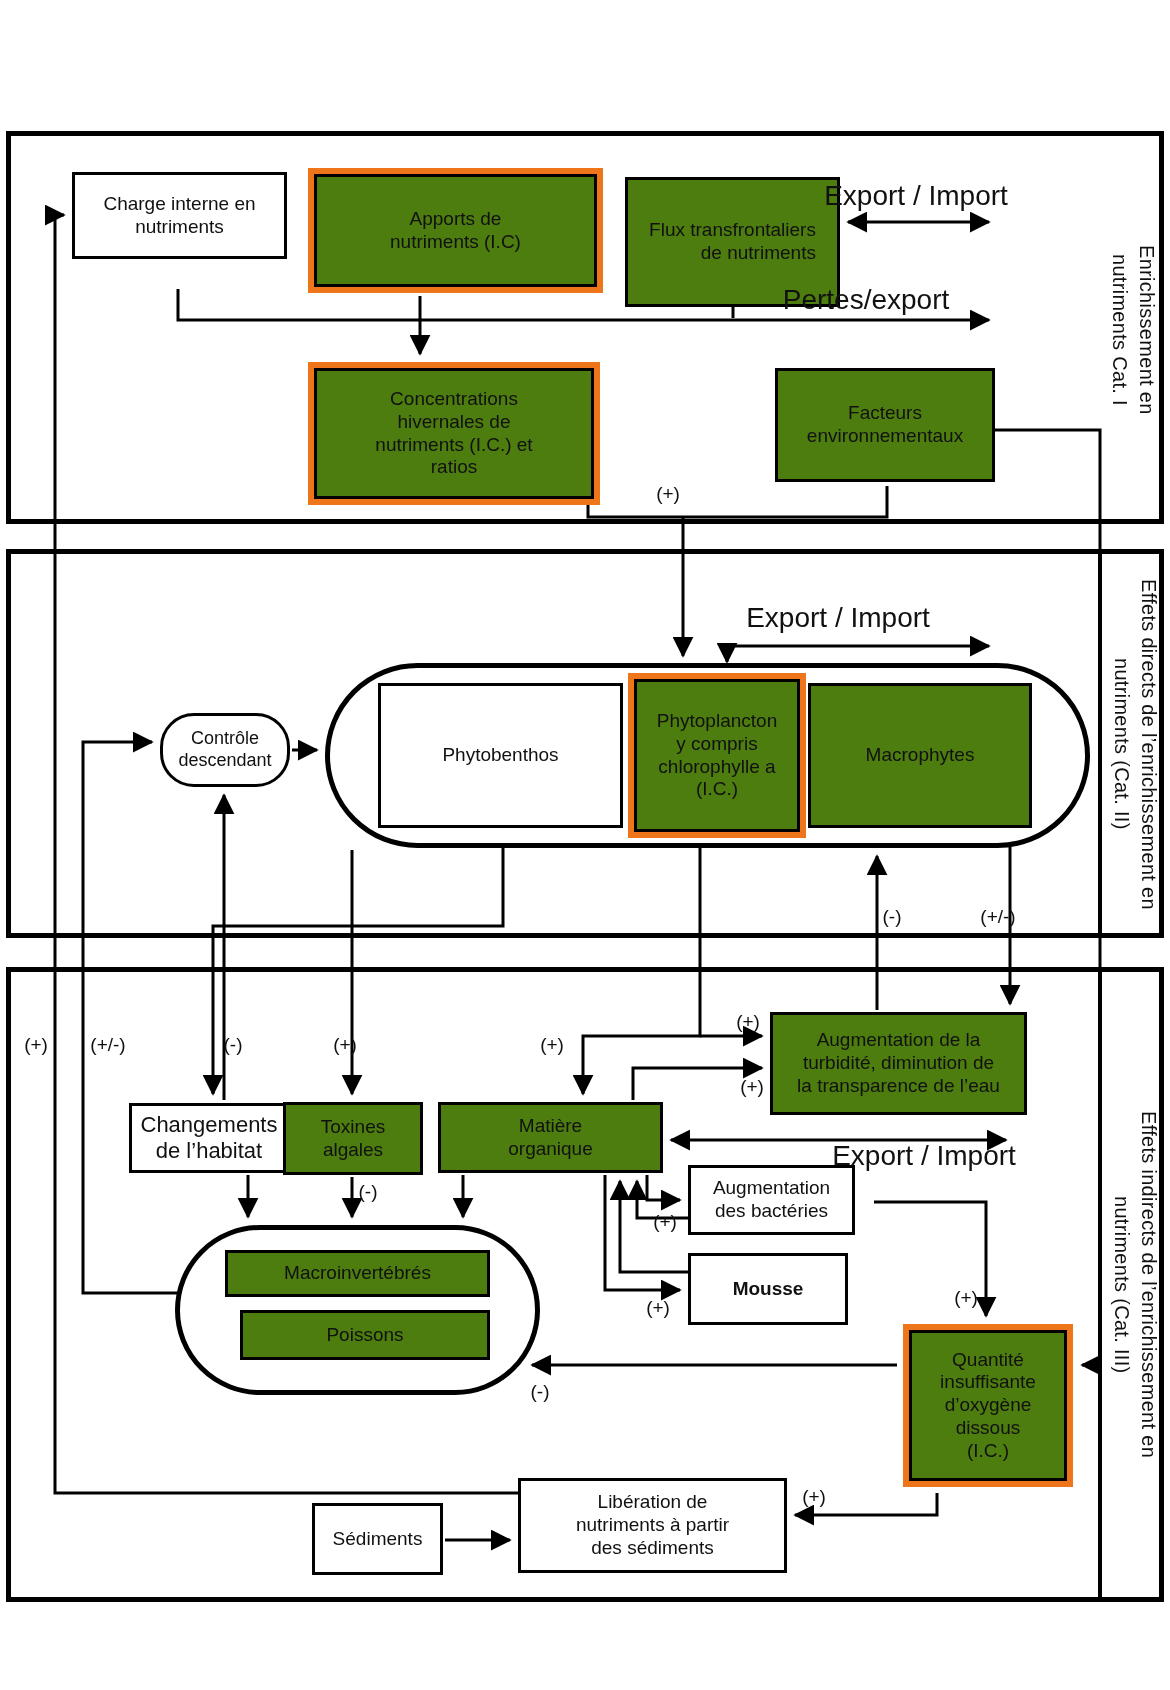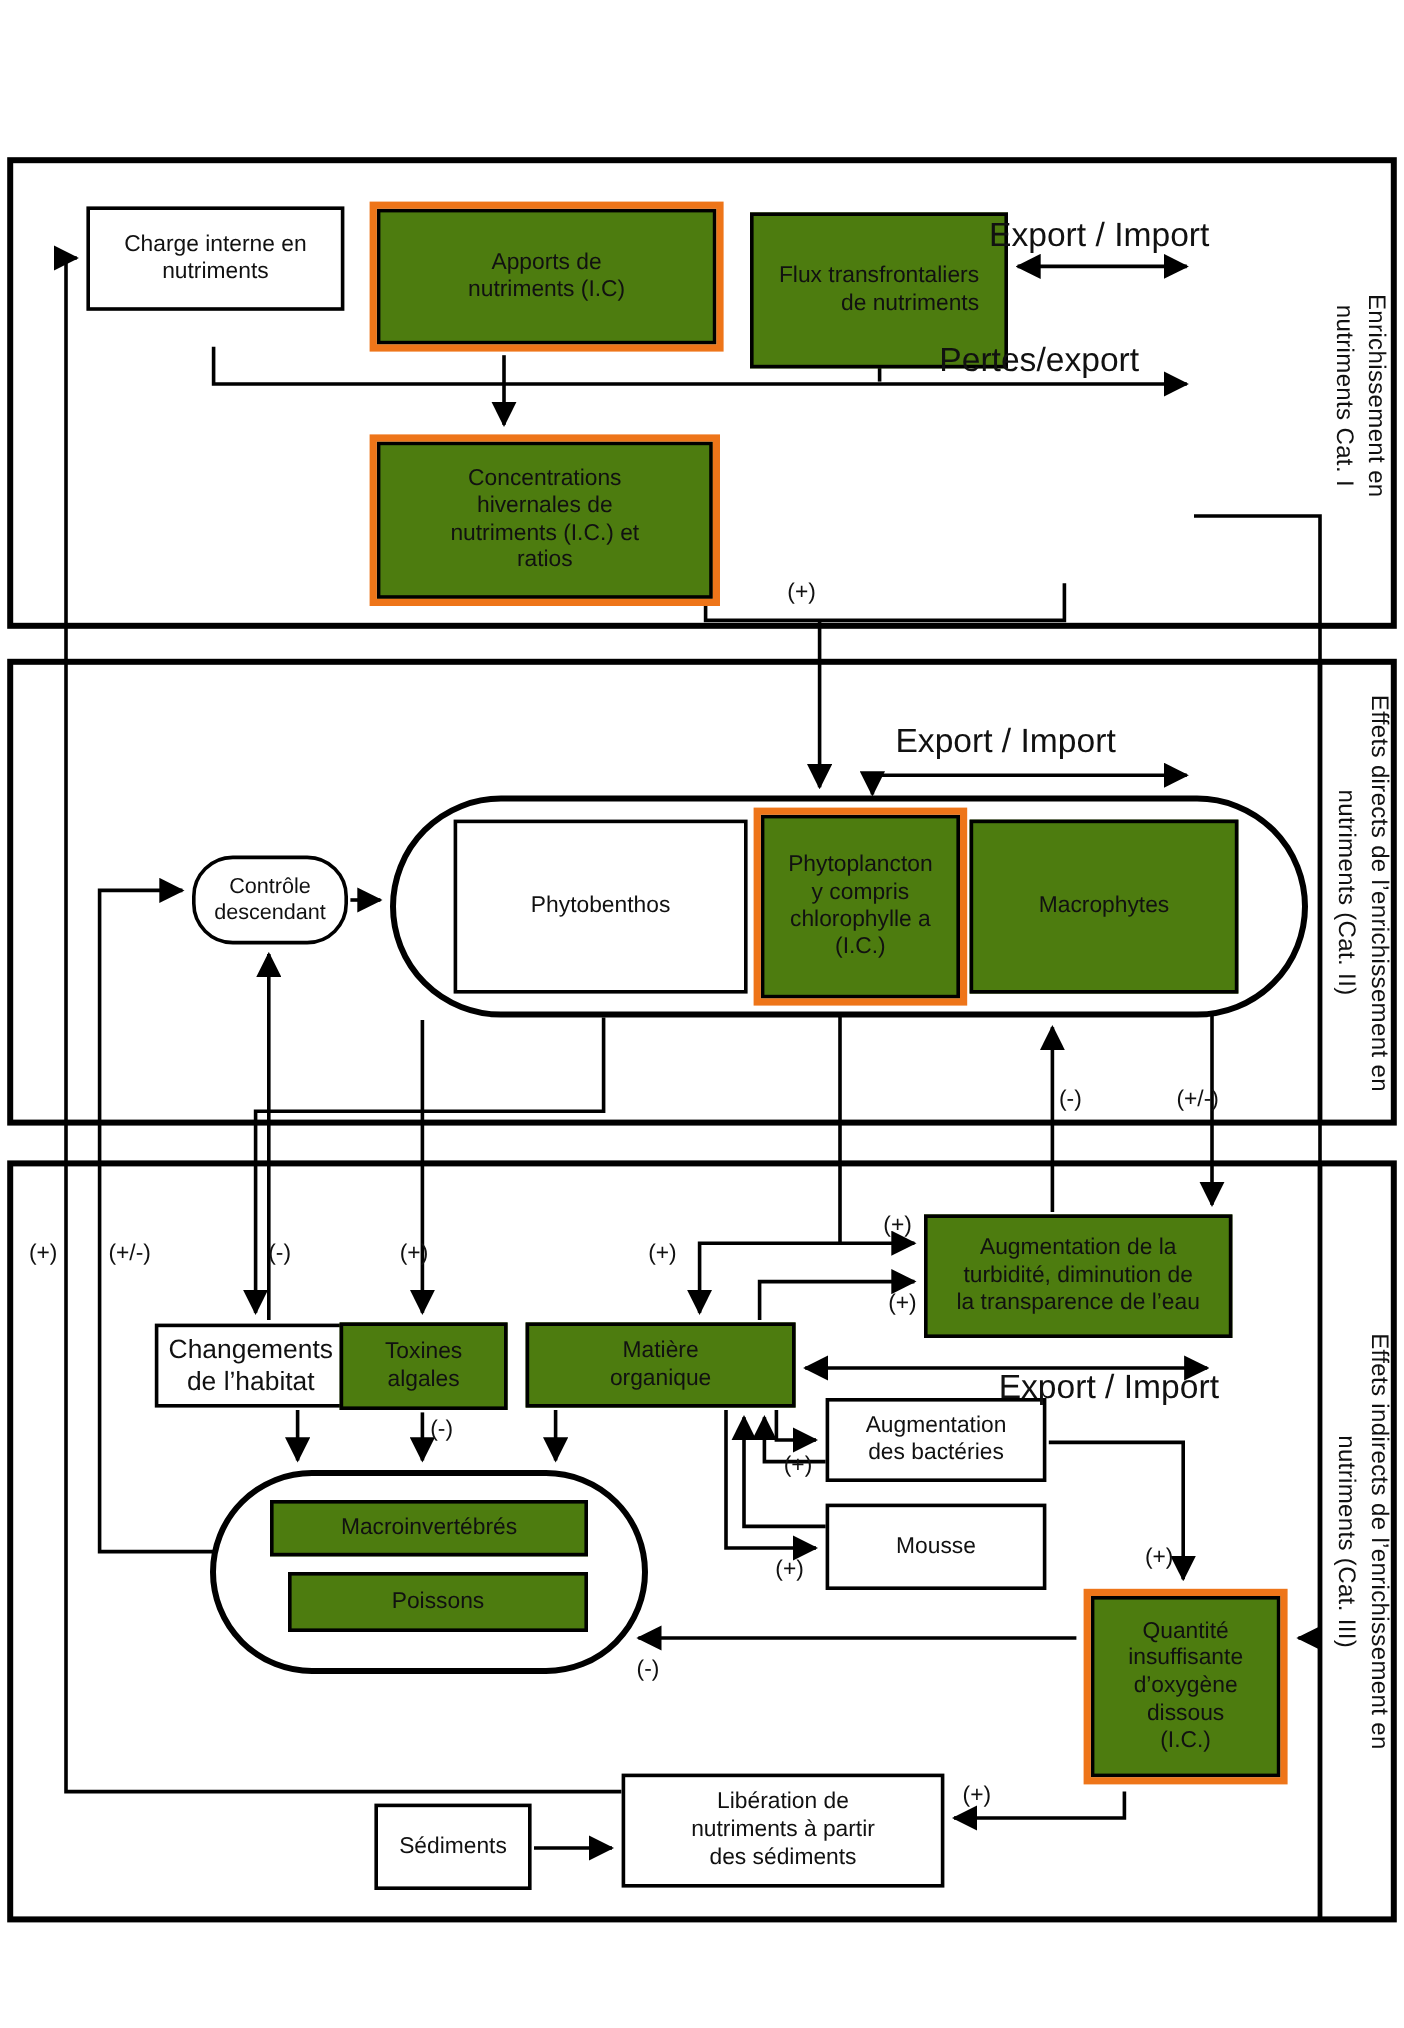--- a/index.html
+++ b/index.html
@@ -84,42 +84,44 @@
   <div class="box" style="left:72px;top:172px;width:215px;height:87px;">Charge interne en
 nutriments</div>
   <div class="box gray orange" style="left:314px;top:174px;width:283px;height:113px;">Apports de
 nutriments (I.C)</div>
   <div class="box gray" style="left:625px;top:177px;width:215px;height:130px;text-align:right;">Flux transfrontaliers
 de nutriments</div>
   <div class="box gray orange" style="left:314px;top:368px;width:280px;height:131px;">Concentrations
 hivernales de
 nutriments (I.C.) et
 ratios</div>
+  <div class="box gray" style="left:775px;top:368px;width:220px;height:114px;">Facteurs
+environnementaux</div>
 
   <div class="box rounded" style="left:160px;top:713px;width:130px;height:74px;font-size:18px;">Contrôle
 descendant</div>
   <div class="box" style="left:378px;top:683px;width:245px;height:145px;">Phytobenthos</div>
   <div class="box gray orange" style="left:634px;top:679px;width:166px;height:153px;">Phytoplancton
 y compris
 chlorophylle a
 (I.C.)</div>
   <div class="box gray" style="left:808px;top:683px;width:224px;height:145px;">Macrophytes</div>
 
   <div class="box" style="left:129px;top:1103px;width:160px;height:70px;font-size:22px;">Changements
 de l’habitat</div>
   <div class="box gray" style="left:283px;top:1102px;width:140px;height:73px;">Toxines
 algales</div>
   <div class="box gray" style="left:438px;top:1102px;width:225px;height:71px;">Matière
 organique</div>
   <div class="box gray" style="left:770px;top:1012px;width:257px;height:103px;">Augmentation de la
 turbidité, diminution de
 la transparence de l’eau</div>
-  <div class="box" style="left:688px;top:1165px;width:184px;height:70px;">Augmentation
+  <div class="box" style="left:688px;top:1165px;width:167px;height:70px;">Augmentation
 des bactéries</div>
-  <div class="box" style="left:688px;top:1253px;width:184px;height:72px;">Mousse</div>
+  <div class="box" style="left:688px;top:1253px;width:160px;height:72px;font-weight:bold;">Mousse</div>
   <div class="box gray" style="left:225px;top:1250px;width:265px;height:47px;">Macroinvertébrés</div>
   <div class="box gray" style="left:240px;top:1310px;width:250px;height:50px;">Poissons</div>
   <div class="box gray orange" style="left:909px;top:1330px;width:158px;height:151px;">Quantité
 insuffisante
 d’oxygène
 dissous
 (I.C.)</div>
   <div class="box" style="left:518px;top:1478px;width:269px;height:95px;">Libération de
 nutriments à partir
 des sédiments</div>

